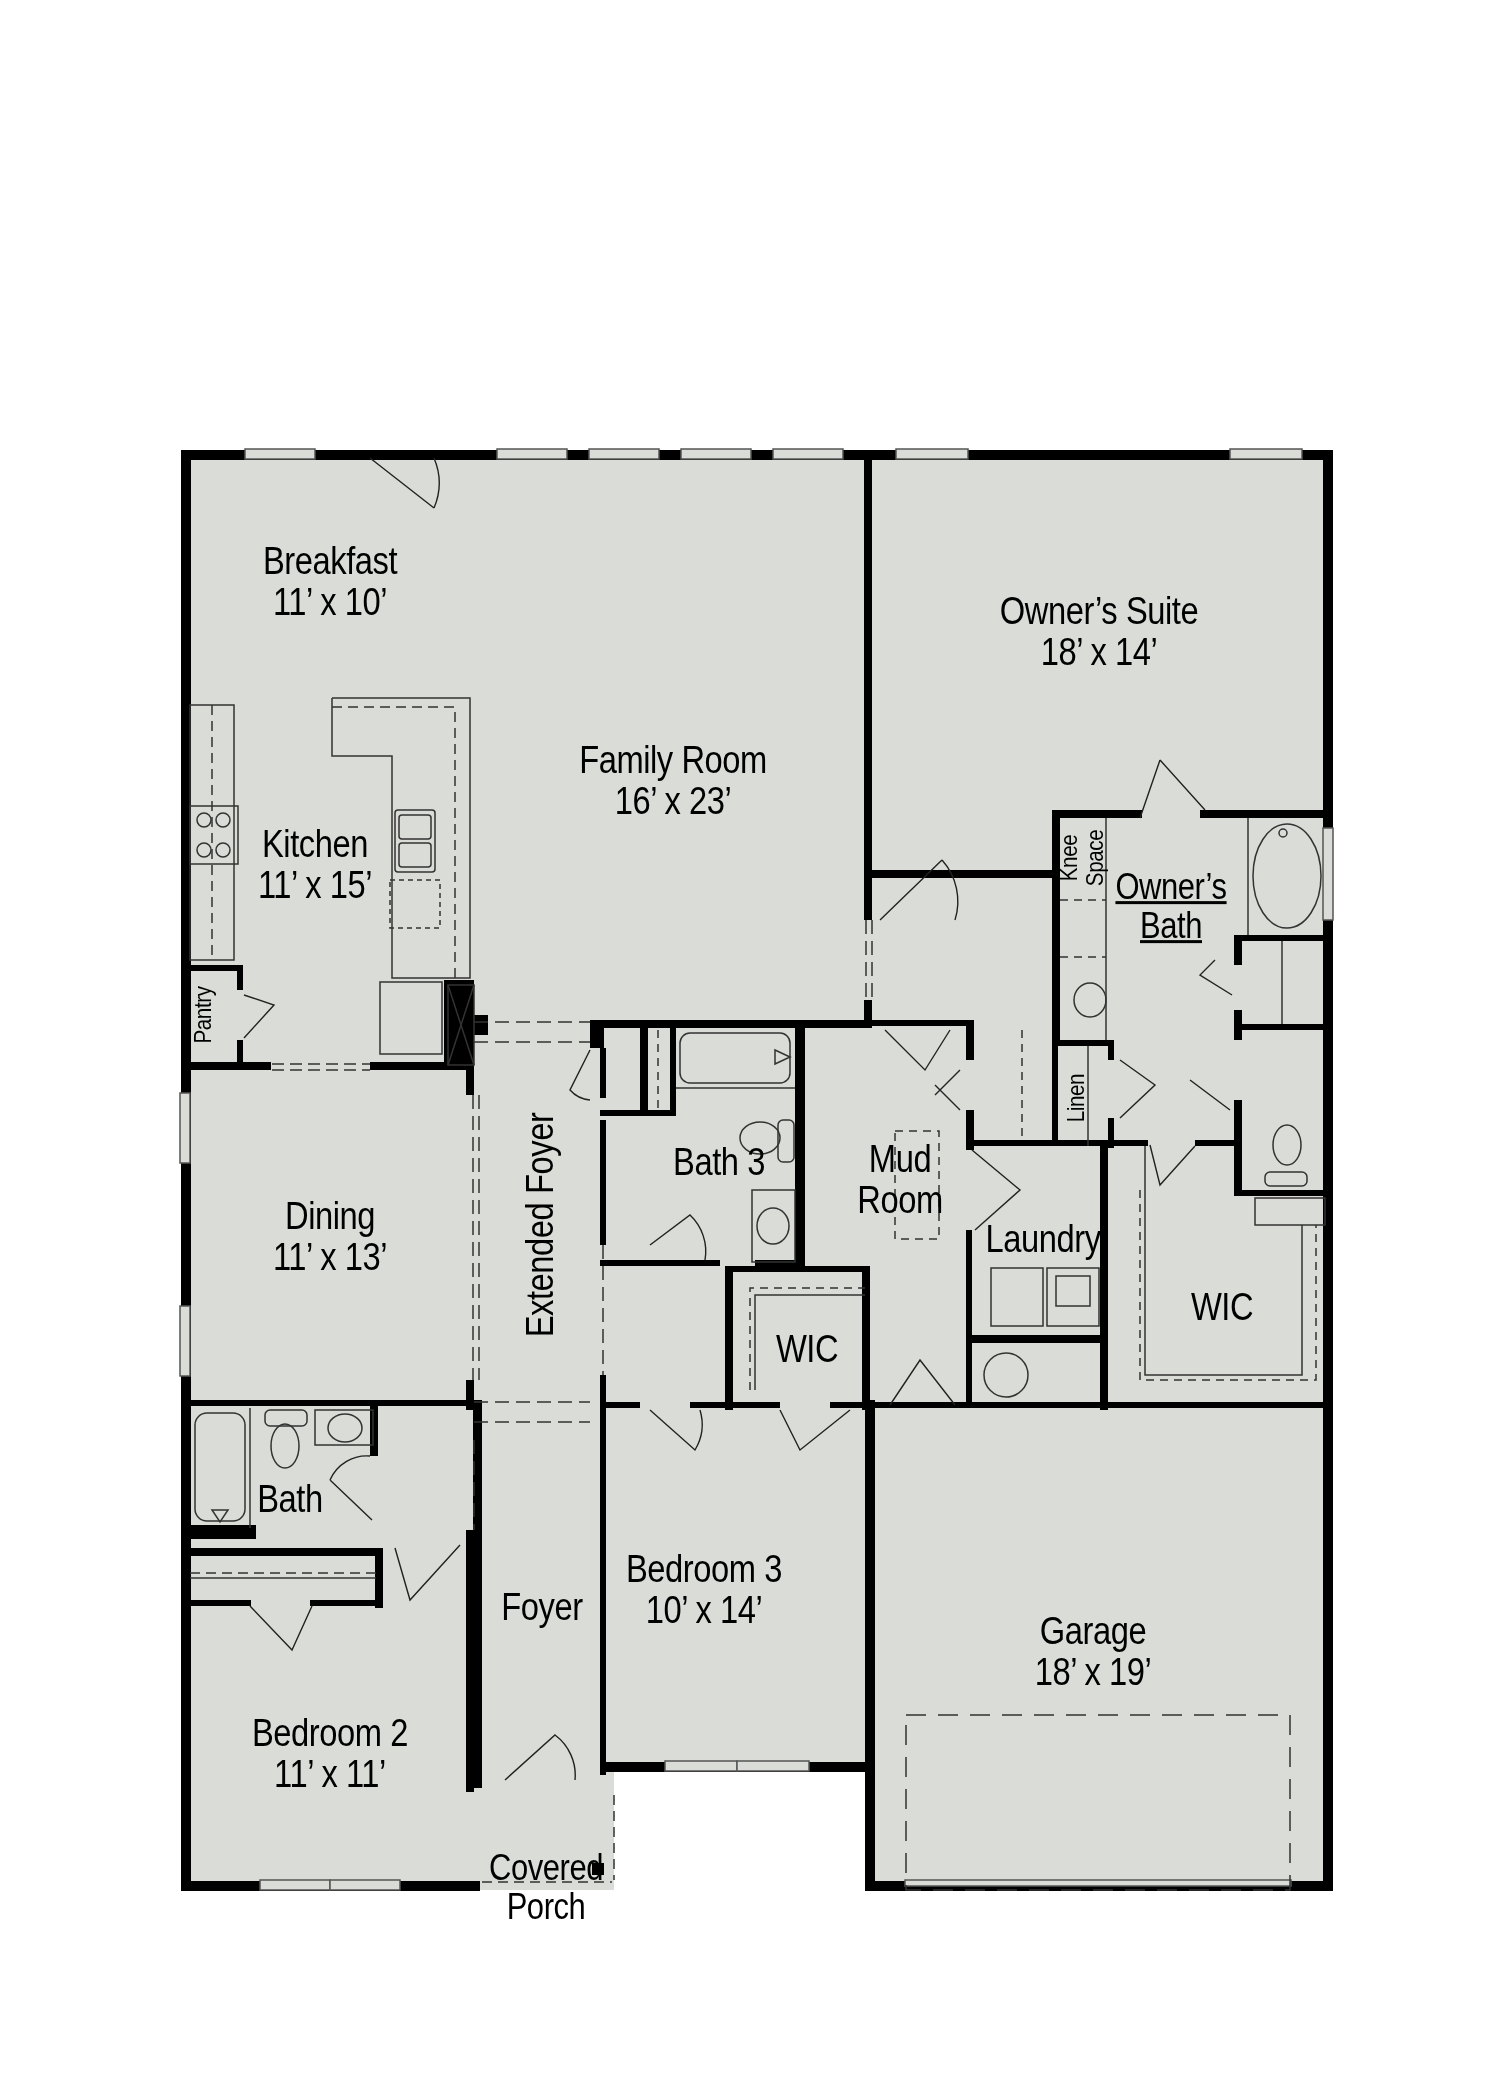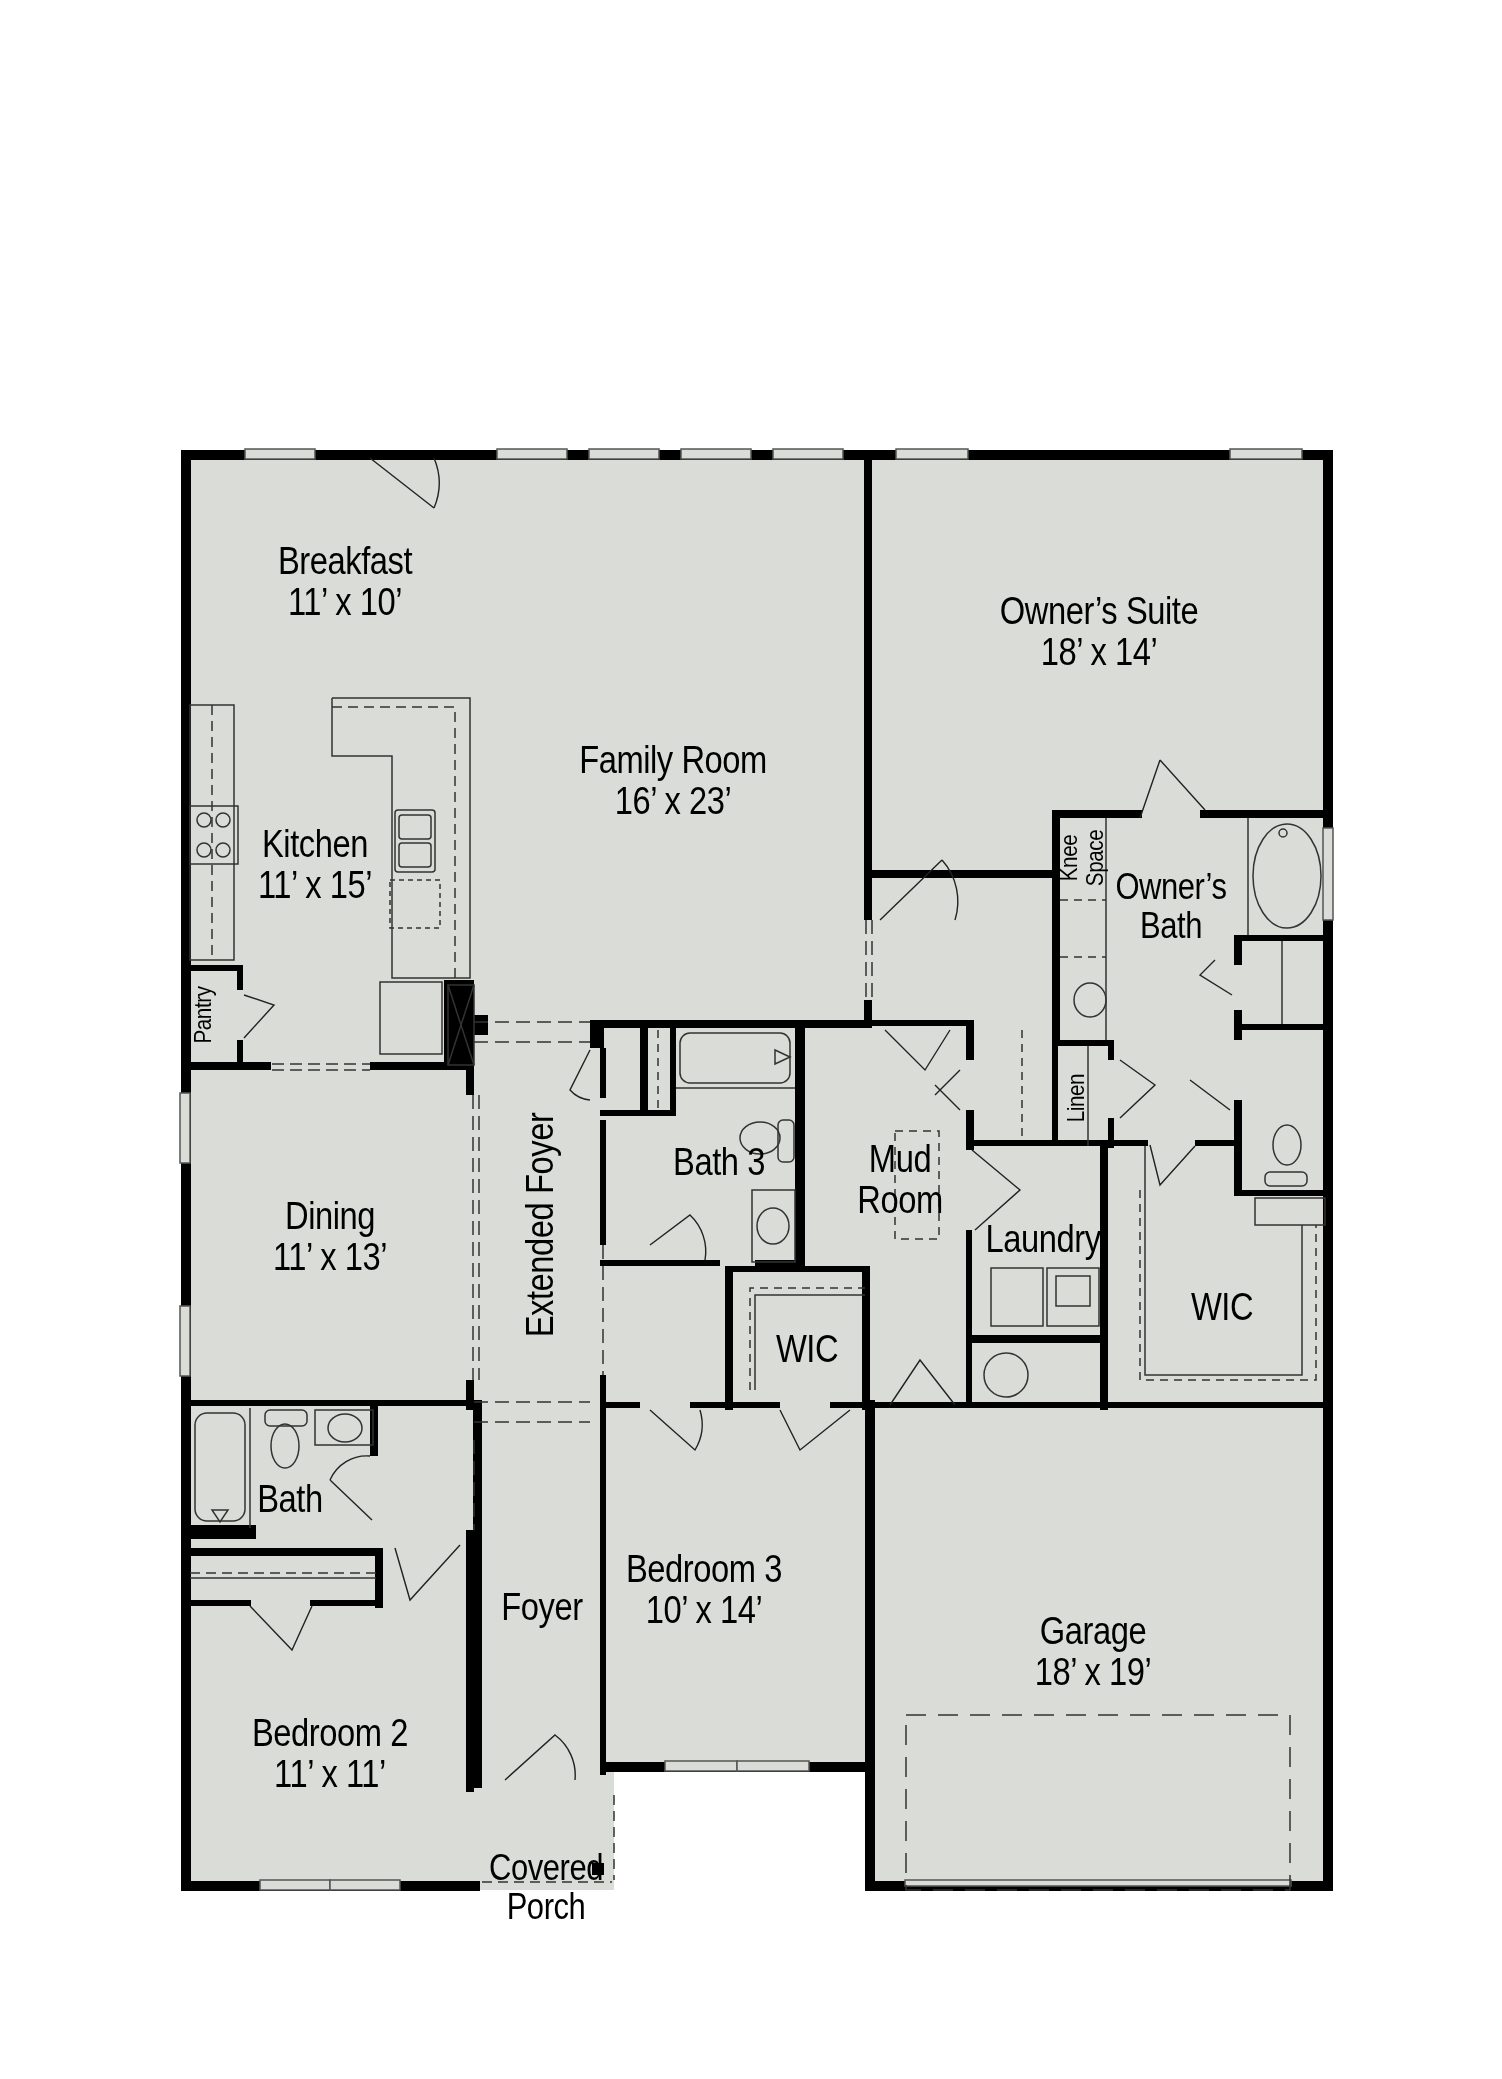--- a/index.html
+++ b/index.html
@@ -235,21 +235,21 @@
     <path d="M1215,960 L1200,975 L1232,995"></path>
     <path d="M1120,1060 L1155,1085 L1120,1118"></path>
     <path d="M1190,1080 L1230,1110 M1150,1145 L1160,1185 L1195,1146"></path>
     <path d="M330,1480 L372,1520 M330,1480 A40,40 0 0 1 370,1456"></path>
     <path d="M395,1548 L410,1600 L460,1545"></path>
     <path d="M250,1606 L292,1650 L312,1606"></path>
     <path d="M505,1780 L555,1735 A50,50 0 0 1 575,1780"></path>
   </g>
 </svg>
 
-<div class="lbl" style="left:345px; top:582px;text-align:center;">
+<div class="lbl" style="left:330px; top:582px;text-align:center;">
   <span class="n">Breakfast</span>
   <span class="d">11’ x 10’</span>
 </div>
 <div class="lbl" style="left:673px; top:748px;margin-top:33px;">
   <span class="n">Family Room</span>
   <span class="d">16’ x 23’</span>
 </div>
 <div class="lbl" style="left:1099px; top:632px;">
   <span class="n">Owner’s Suite</span>
   <span class="d">18’ x 14’</span>
@@ -258,21 +258,21 @@
   <span class="n">Kitchen</span>
   <span class="d">11’ x 15’</span>
 </div>
 <div class="lbl small vert" style="left:203px; top:1015px;">
   <span class="n">Pantry</span>
 </div>
 <div class="lbl small vert" style="left:1082px; top:858px;">
   <span class="n">Knee</span>
   <span class="n">Space</span>
 </div>
-<div class="lbl med" style="left:1171px; top:907px;">
+<div class="lbl med" style="left:1171px; top:907px;text-decoration:underline;">
   <span class="n">Owner’s</span>
   <span class="n">Bath</span>
 </div>
 <div class="lbl small vert" style="left:1076px; top:1098px;">
   <span class="n">Linen</span>
 </div>
 <div class="lbl" style="left:330px; top:1237px;text-align:center;">
   <span class="n">Dining</span>
   <span class="d">11’ x 13’</span>
 </div>

